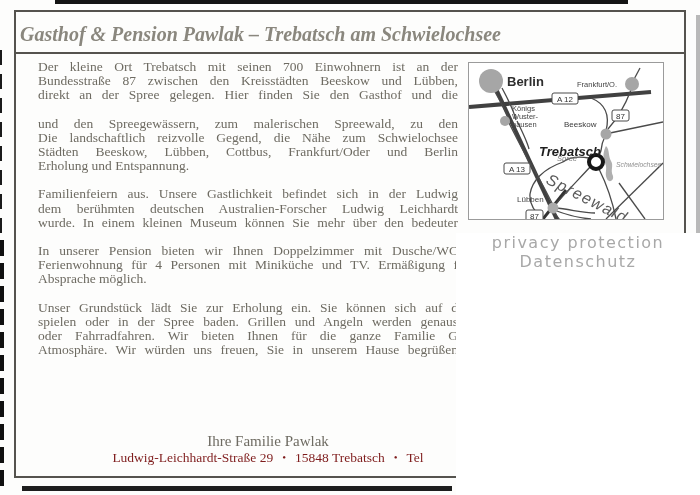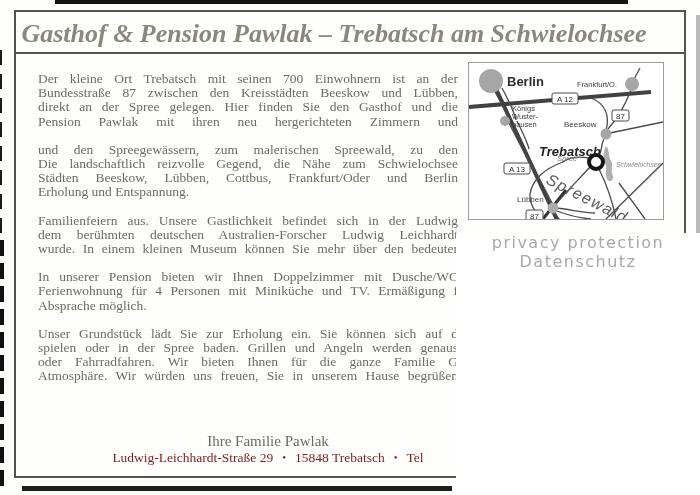--- a/index.html
+++ b/index.html
@@ -9,26 +9,26 @@
   .top-edge{position:absolute;left:55px;top:0;width:573px;height:4px;background:#141414;}
   .left-marks-thin{position:absolute;left:0;top:50px;width:2px;height:190px;
     background:repeating-linear-gradient(180deg,#1b1b1b 0 15px,transparent 15px 24px);}
   .left-marks-thick{position:absolute;left:0;top:240px;width:4px;height:252px;
     background:repeating-linear-gradient(180deg,#101010 0 16px,transparent 16px 23px);}
   .right-strip{position:absolute;left:696px;top:15px;width:4px;height:218px;background:#b9b9b9;}
   .bottom-line{position:absolute;left:22px;top:486px;width:430px;height:5px;background:#1e1e1e;}
   
   .frame{position:absolute;left:14px;top:10px;width:668px;height:464px;border:2px solid #55534e;}
   .title-rule{position:absolute;left:14px;top:52px;width:672px;height:2px;background:#55534e;}
-  .title{position:absolute;left:12px;top:19px;width:644px;text-align:center;white-space:nowrap;
-         font-style:italic;font-weight:bold;font-size:26px;line-height:30px;color:#8a877e;}
+  .title{position:absolute;left:20px;top:19px;width:644px;white-space:nowrap;
+         font-style:italic;font-weight:bold;font-size:20px;line-height:30px;color:#8a877e;}
   
   .body-text{position:absolute;left:38px;top:60px;width:420px;
              font-size:13.5px;line-height:14.2px;color:#6e6b62;}
-  .para{margin:12px 0 14px 0;}
+  .para{margin:0 0 14px 0;}
   .ln{text-align:justify;text-align-last:justify;}
   .ln.flush{text-align-last:left;}
   .footer1{position:absolute;left:58px;top:433px;width:420px;text-align:center;
            font-size:15px;color:#6e6b62;}
   .footer2{position:absolute;left:38px;top:450px;width:460px;text-align:center;
            font-size:13.5px;color:#7f1d1d;white-space:nowrap;}
   .footer2 .bullet{display:inline-block;margin:0 9px;font-size:11px;vertical-align:1px;}
   
   .map-box{position:absolute;left:468px;top:62px;width:196px;height:158px;
            border:1px solid #9b9b9b;background:#fff;box-sizing:border-box;}
@@ -52,21 +52,20 @@
 
   <div class="frame"></div>
   <div class="title">Gasthof &amp; Pension Pawlak – Trebatsch am Schwielochsee</div>
   <div class="title-rule"></div>
 
   <div class="body-text">
       <div class="para">
         <div class="ln">Der kleine Ort Trebatsch mit seinen 700 Einwohnern ist an der</div>
         <div class="ln">Bundesstraße 87 zwischen den Kreisstädten Beeskow und Lübben,</div>
         <div class="ln">direkt an der Spree gelegen. Hier finden Sie den Gasthof und die</div>
-        <div class="ln">Pension Pawlak mit ihren neu hergerichteten Zimmern und</div>
       </div>
       <div class="para">
         <div class="ln">und den Spreegewässern, zum malerischen Spreewald, zu den</div>
         <div class="ln">Die landschaftlich reizvolle Gegend, die Nähe zum Schwielochsee</div>
         <div class="ln">Städten Beeskow, Lübben, Cottbus, Frankfurt/Oder und Berlin</div>
         <div class="ln flush">Erholung und Entspannung.</div>
       </div>
       <div class="para">
         <div class="ln">Familienfeiern aus. Unsere Gastlichkeit befindet sich in der Ludwig</div>
         <div class="ln">dem berühmten deutschen Australien-Forscher Ludwig Leichhardt</div>

